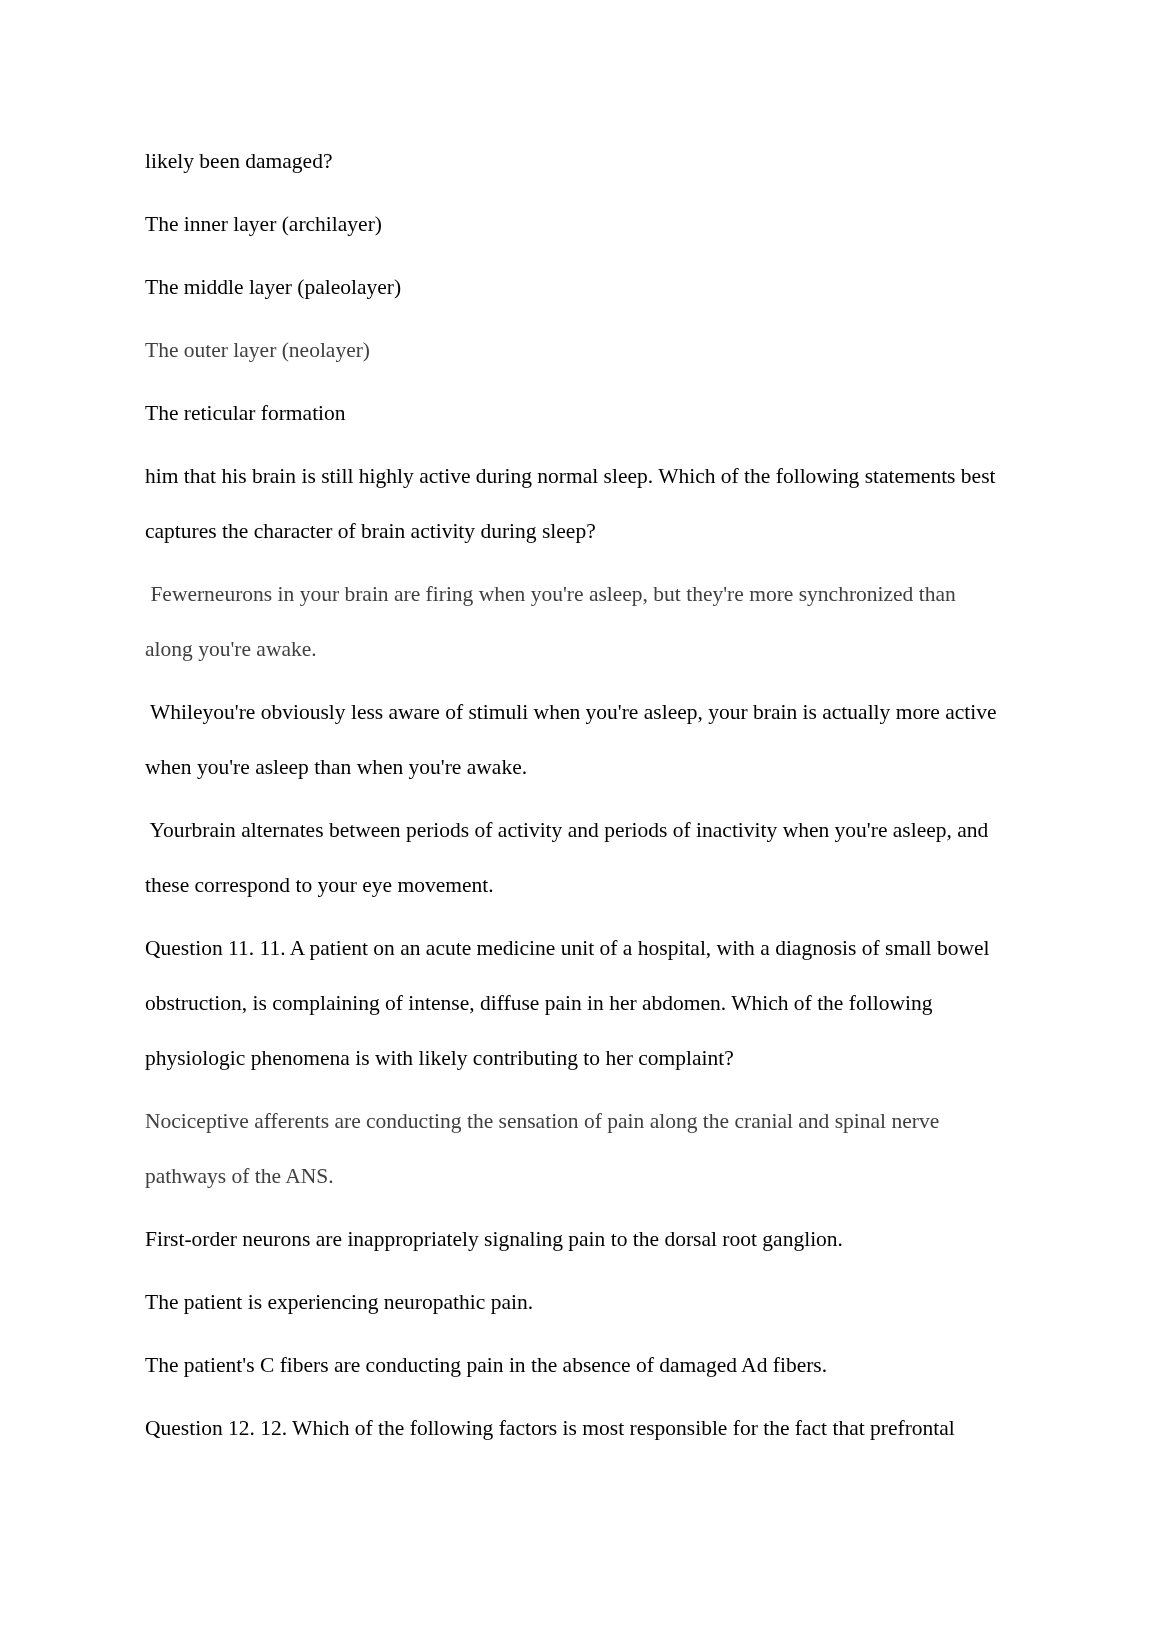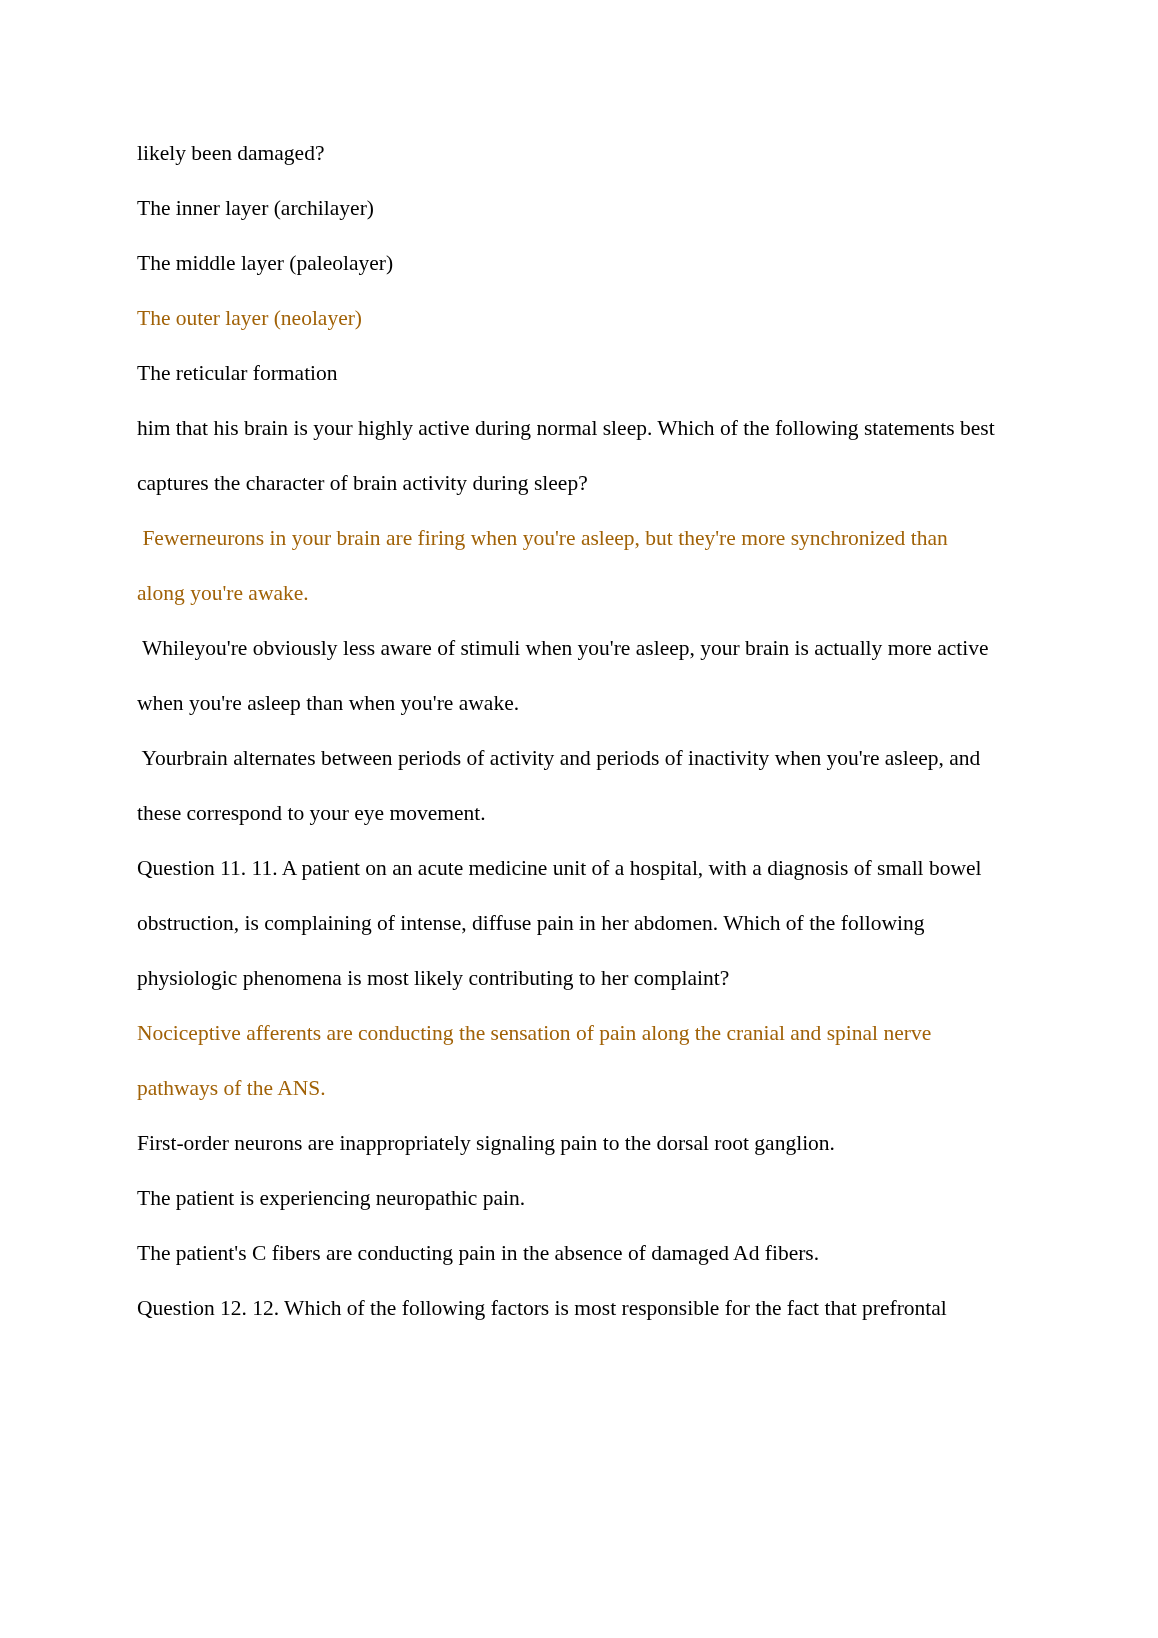--- a/index.html
+++ b/index.html
@@ -14,33 +14,33 @@
     background: #ffffff;
     overflow: hidden;
   }
   .content {
     position: absolute;
     left: 137px;
     top: 126px;
     width: 935px;
   }
   .para {
-    margin: 0;
+    margin: 8px;
     padding: 0;
   }
   .line {
     font-family: "Liberation Serif", "DejaVu Serif", serif;
     font-size: 21.5px;
     height: 55px;
     line-height: 55px;
     color: #000000;
     white-space: pre;
   }
   .para[data-color="red"] .line {
-    color: #a16207;
+    color: #404040;
   }
 </style>
 </head>
 <body>
 
 <div class="page">
   <div class="content">
 
     <p class="para" data-color="black">
       <span class="line" style="display:block">likely been damaged?</span>
@@ -56,21 +56,21 @@
 
     <p class="para" data-color="red">
       <span class="line" style="display:block">The outer layer (neolayer)</span>
     </p>
 
     <p class="para" data-color="black">
       <span class="line" style="display:block">The reticular formation</span>
     </p>
 
     <p class="para" data-color="black">
-      <span class="line" style="display:block">him that his brain is your highly active during normal sleep. Which of the following statements best</span>
+      <span class="line" style="display:block">him that his brain is still highly active during normal sleep. Which of the following statements best</span>
       <span class="line" style="display:block">captures the character of brain activity during sleep?</span>
     </p>
 
     <p class="para" data-color="red">
       <span class="line" style="display:block"> Fewerneurons in your brain are firing when you're asleep, but they're more synchronized than</span>
       <span class="line" style="display:block">along you're awake.</span>
     </p>
 
     <p class="para" data-color="black">
       <span class="line" style="display:block"> Whileyou're obviously less aware of stimuli when you're asleep, your brain is actually more active</span>
@@ -79,21 +79,21 @@
 
 
     <p class="para" data-color="black">
       <span class="line" style="display:block"> Yourbrain alternates between periods of activity and periods of inactivity when you're asleep, and</span>
       <span class="line" style="display:block">these correspond to your eye movement.</span>
     </p>
 
     <p class="para" data-color="black">
       <span class="line" style="display:block">Question 11. 11. A patient on an acute medicine unit of a hospital, with a diagnosis of small bowel</span>
       <span class="line" style="display:block">obstruction, is complaining of intense, diffuse pain in her abdomen. Which of the following</span>
-      <span class="line" style="display:block">physiologic phenomena is most likely contributing to her complaint?</span>
+      <span class="line" style="display:block">physiologic phenomena is with likely contributing to her complaint?</span>
     </p>
 
     <p class="para" data-color="red">
       <span class="line" style="display:block">Nociceptive afferents are conducting the sensation of pain along the cranial and spinal nerve</span>
       <span class="line" style="display:block">pathways of the ANS.</span>
     </p>
 
     <p class="para" data-color="black">
       <span class="line" style="display:block">First-order neurons are inappropriately signaling pain to the dorsal root ganglion.</span>
     </p>

